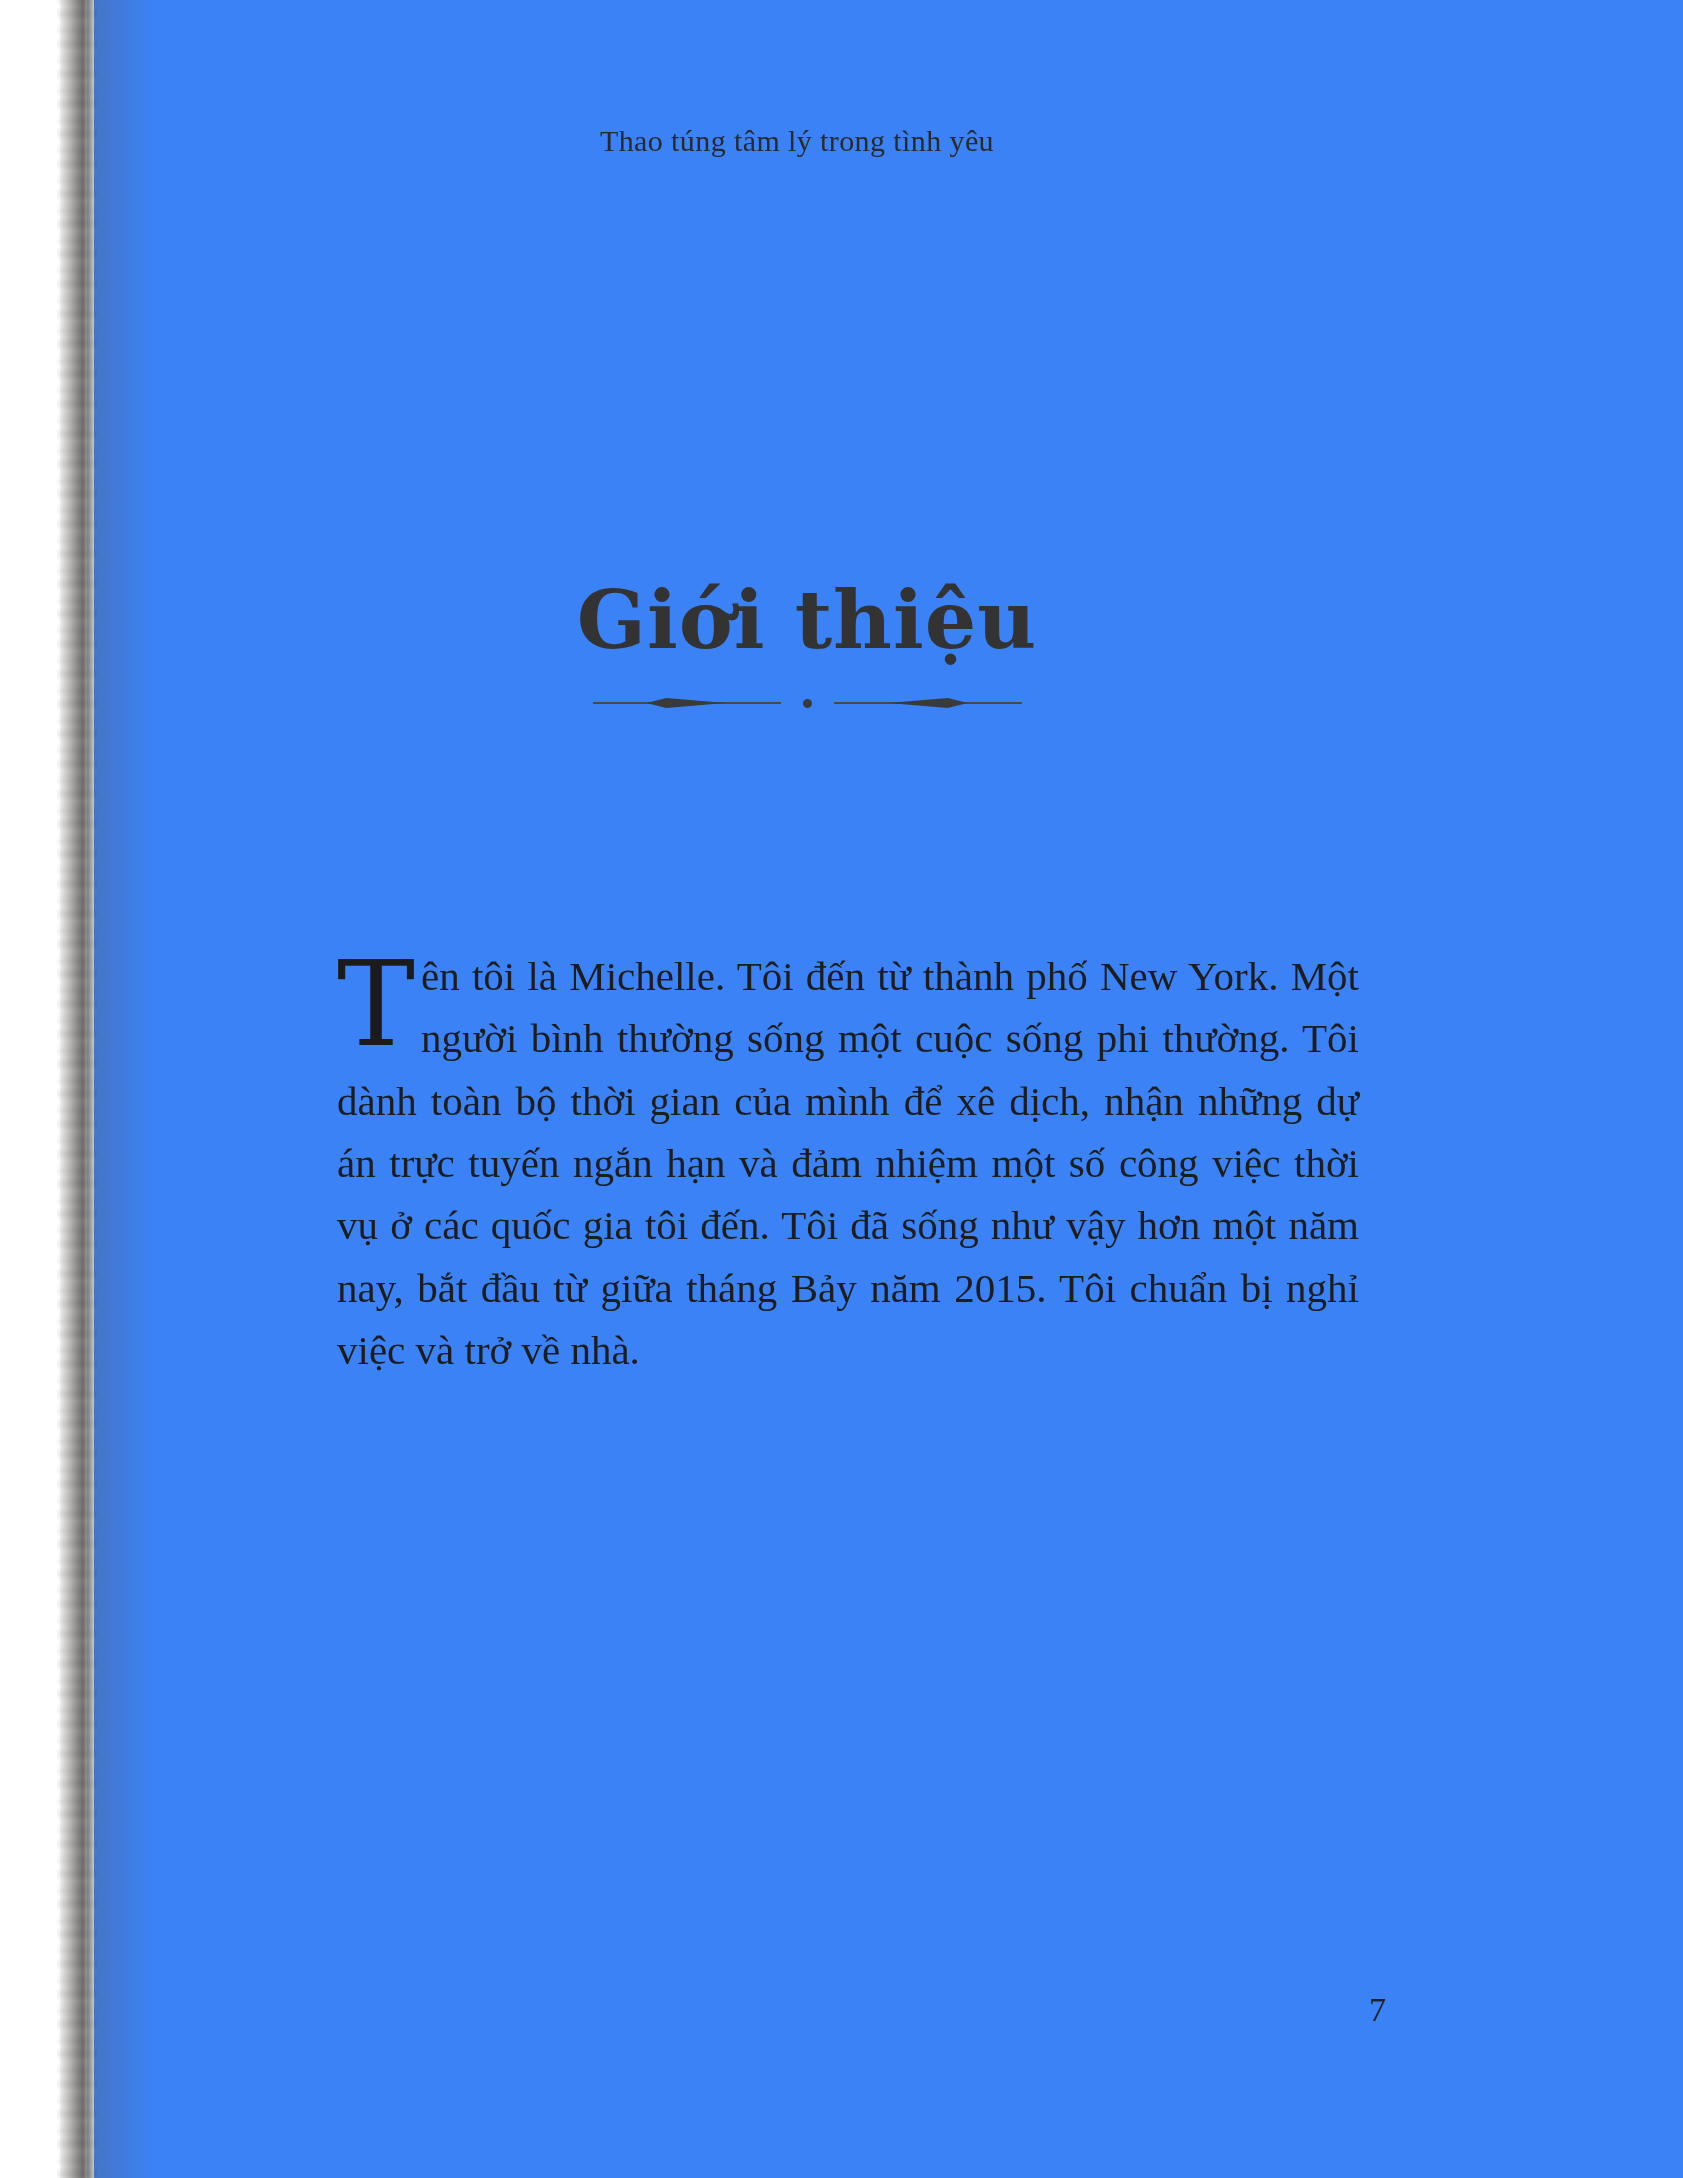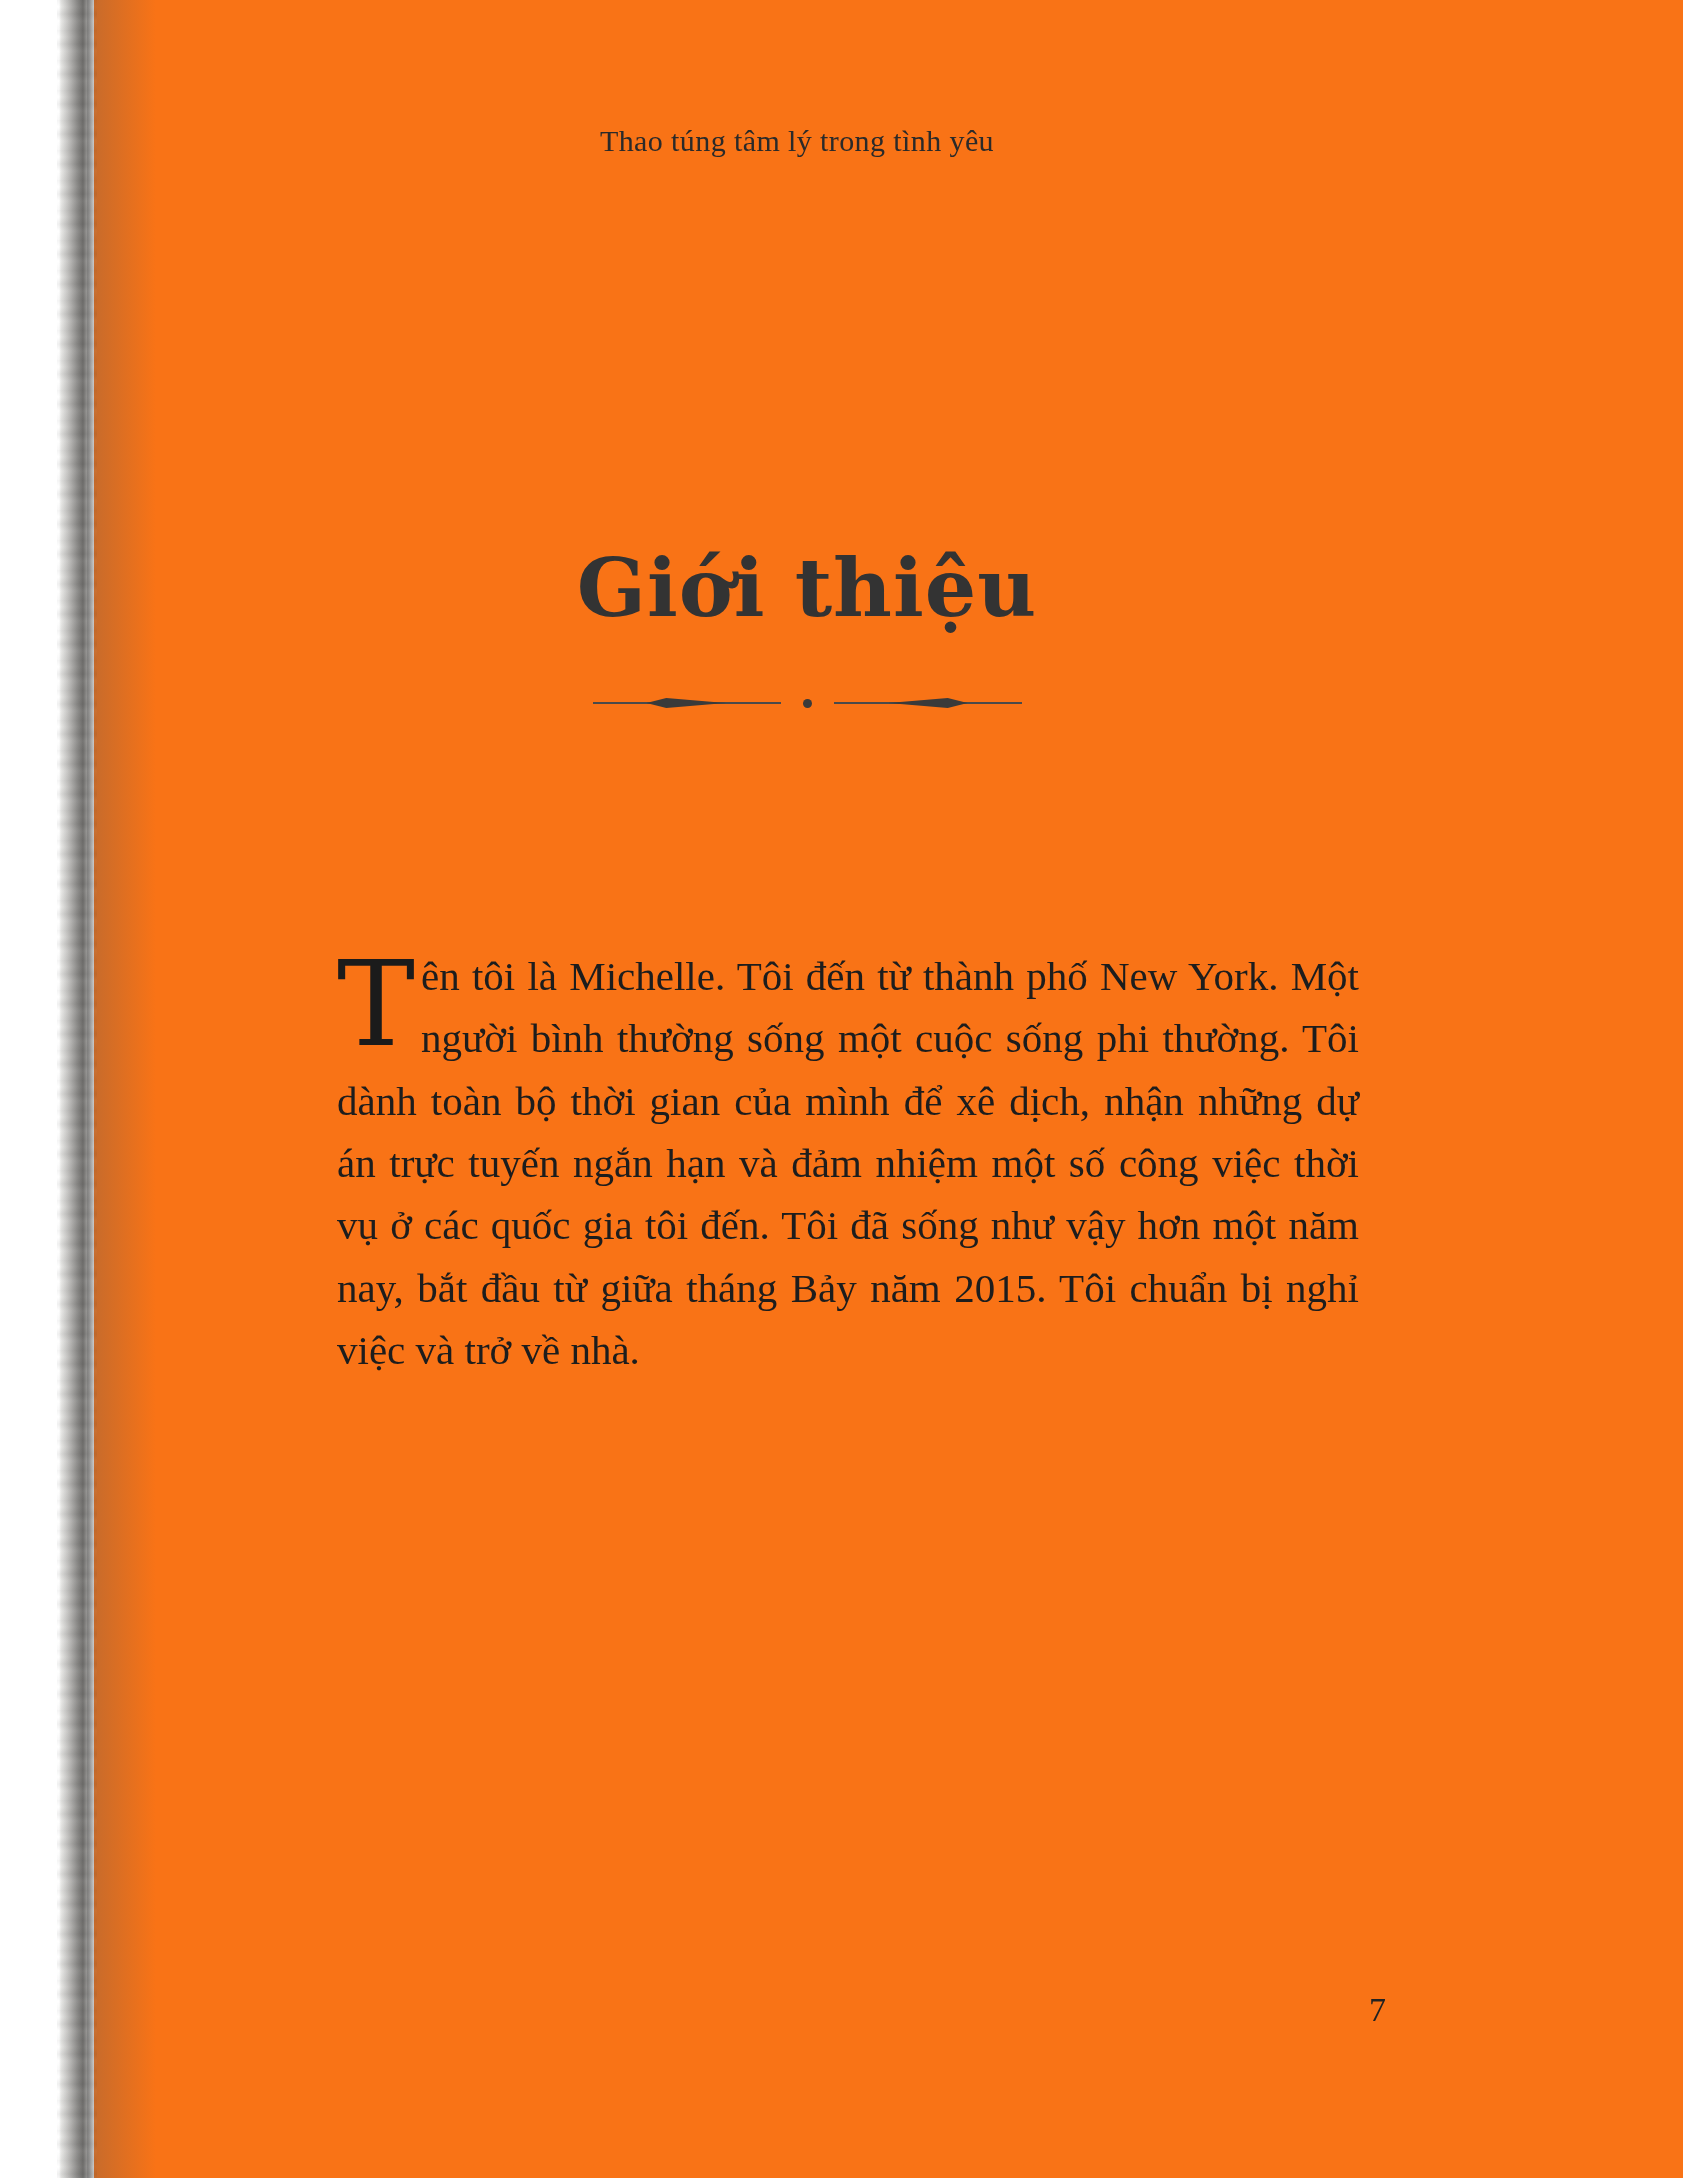--- a/index.html
+++ b/index.html
@@ -4,21 +4,21 @@
 <style>
   html, body {
     margin: 0;
     padding: 0;
     background: #ffffff;
   }
   .page {
     position: relative;
     width: 1683px;
     height: 2178px;
-    background: #f97316;
+    background: #3b82f6;
     overflow: hidden;
     font-family: "Liberation Serif", serif;
   }
 
   
   .binding {
     position: absolute;
     left: 0;
     top: 0;
     width: 94px;
@@ -68,21 +68,21 @@
     padding-right: 89px;
     box-sizing: border-box;
     font-size: 30px;
     letter-spacing: 0.4px;
     color: #2a2a2a;
     font-family: "Liberation Serif", serif;
   }
 
   .chapter-title {
     position: absolute;
-    top: 540px;
+    top: 572px;
     left: 0;
     width: 1683px;
     text-align: center;
     padding-right: 69px;
     box-sizing: border-box;
     font-size: 81px;
     font-weight: bold;
     color: #333333;
     font-family: "DejaVu Serif", serif;
     letter-spacing: 1px;

